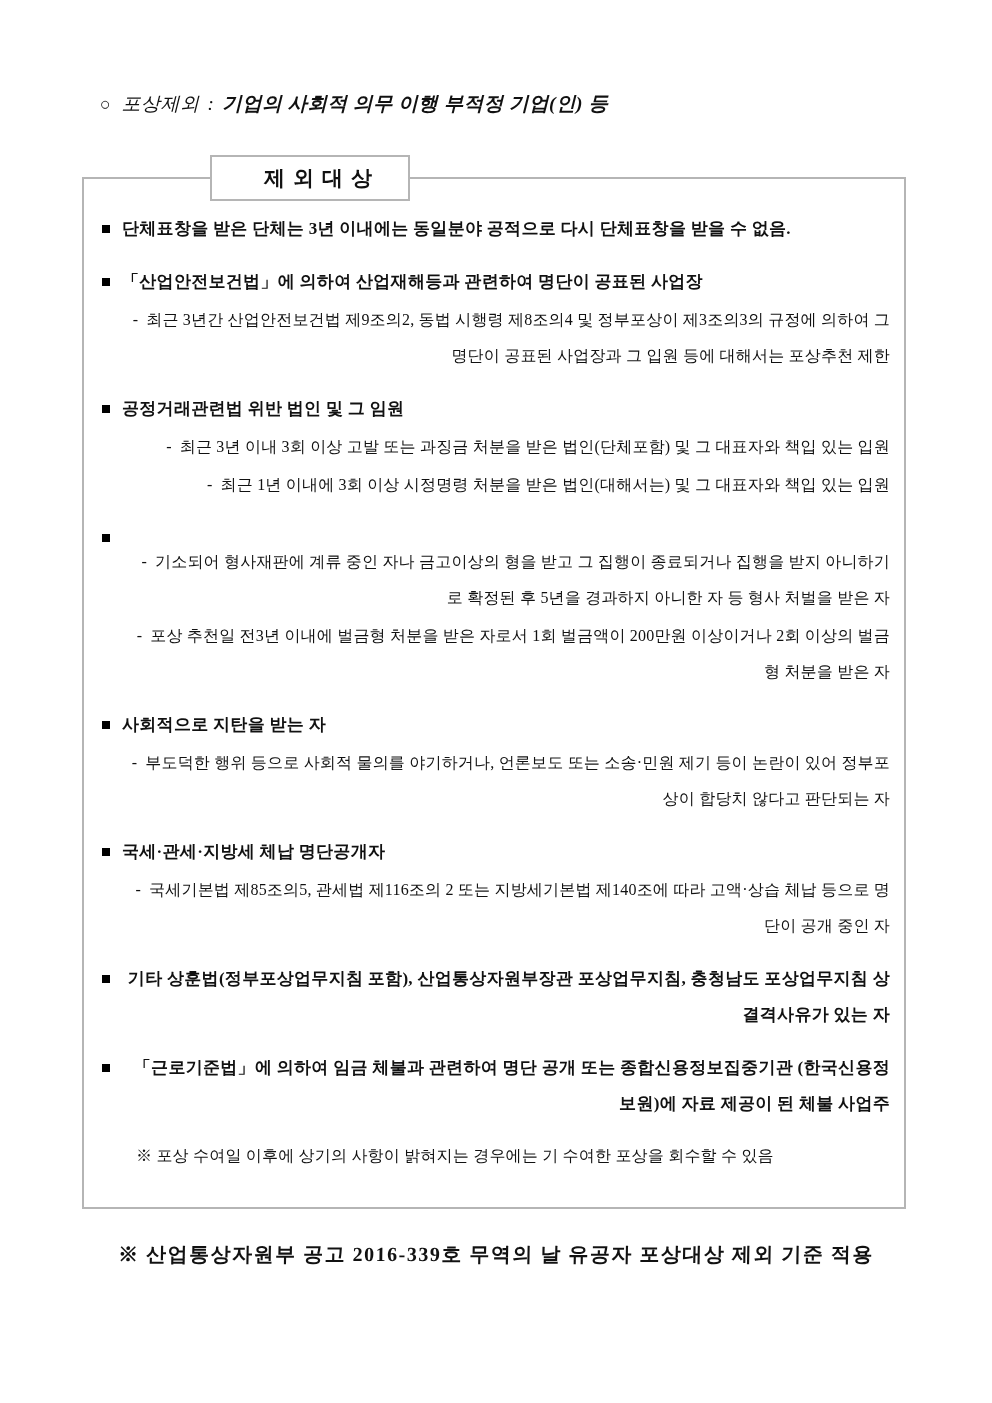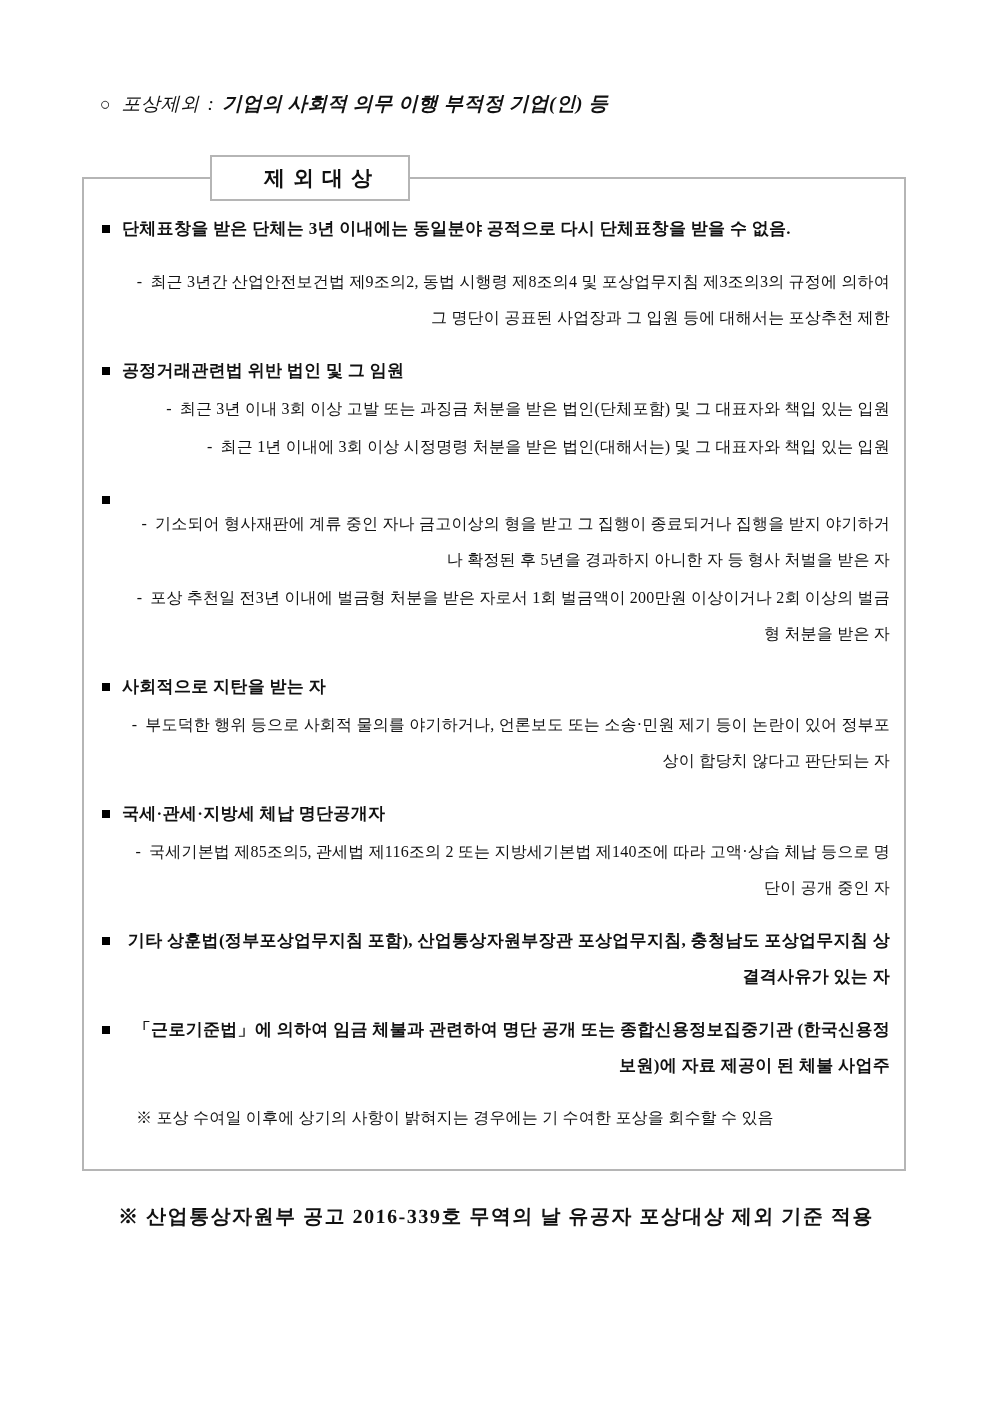--- a/index.html
+++ b/index.html
@@ -129,37 +129,41 @@
     </div>
 
     <div class="section">
       <div class="heading-row">
         <span class="sq-bullet"></span>
         <span class="heading-text">단체표창을 받은 단체는 3년 이내에는 동일분야 공적으로 다시 단체표창을 받을 수 없음.</span>
       </div>
     </div>
 
     <div class="section">
-      <div class="subitem"><span class="dash">-</span><span>최근 3년간 산업안전보건법 제9조의2, 동법 시행령 제8조의4 및 포상업무지침 제3조의3의 규정에 의하여 그 명단이 공표된 사업장과 그 입원 등에 대해서는 포상추천 제한</span></div>
+      <div class="heading-row">
+        <span class="sq-bullet"></span>
+        <span class="heading-text">「산업안전보건법」에 의하여 산업재해등과 관련하여 명단이 공표된 사업장</span>
+      </div>
+      <div class="subitem"><span class="dash">-</span><span>최근 3년간 산업안전보건법 제9조의2, 동법 시행령 제8조의4 및 정부포상이 제3조의3의 규정에 의하여 그 명단이 공표된 사업장과 그 입원 등에 대해서는 포상추천 제한</span></div>
     </div>
 
     <div class="section">
       <div class="heading-row">
         <span class="sq-bullet"></span>
         <span class="heading-text">공정거래관련법 위반 법인 및 그 임원</span>
       </div>
       <div class="subitem"><span class="dash">-</span><span>최근 3년 이내 3회 이상 고발 또는 과징금 처분을 받은 법인(단체포함) 및 그 대표자와  책입 있는 입원</span></div>
       <div class="subitem"><span class="dash">-</span><span>최근 1년 이내에 3회 이상 시정명령 처분을 받은 법인(대해서는) 및 그 대표자와 책입 있는 입원</span></div>
     </div>
 
     <div class="section">
       <div class="heading-row">
         <span class="sq-bullet"></span>
       </div>
-      <div class="subitem"><span class="dash">-</span><span>기소되어 형사재판에 계류 중인 자나 금고이상의 형을 받고 그 집행이 종료되거나 집행을 받지 야기하거나 확정된 후 5년을 경과하지 아니한 자 등 형사 처벌을 받은 자</span></div>
+      <div class="subitem"><span class="dash">-</span><span>기소되어 형사재판에 계류 중인 자나 금고이상의 형을 받고 그 집행이 종료되거나 집행을 받지 아니하기로 확정된 후 5년을 경과하지 아니한 자 등 형사 처벌을 받은 자</span></div>
       <div class="subitem"><span class="dash">-</span><span>포상 추천일 전3년 이내에 벌금형 처분을 받은 자로서 1회 벌금액이 200만원 이상이거나 2회 이상의 벌금형 처분을 받은 자</span></div>
     </div>
 
     <div class="section">
       <div class="heading-row">
         <span class="sq-bullet"></span>
         <span class="heading-text">사회적으로 지탄을 받는 자</span>
       </div>
       <div class="subitem"><span class="dash">-</span><span>부도덕한 행위 등으로 사회적 물의를 야기하거나, 언론보도 또는 소송·민원 제기 등이 논란이 있어 정부포상이 합당치 않다고 판단되는 자</span></div>
     </div>

